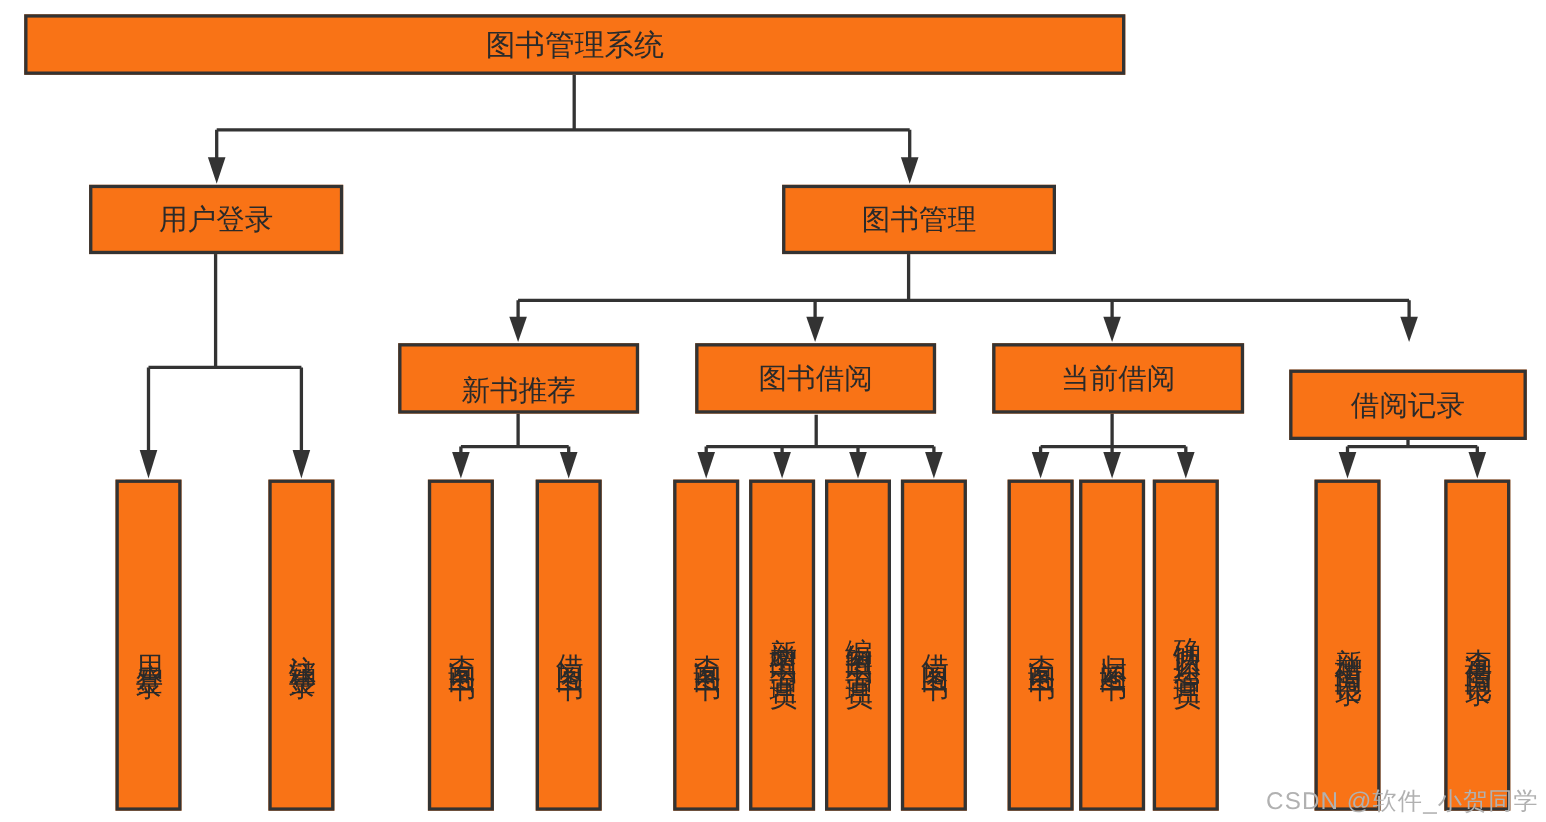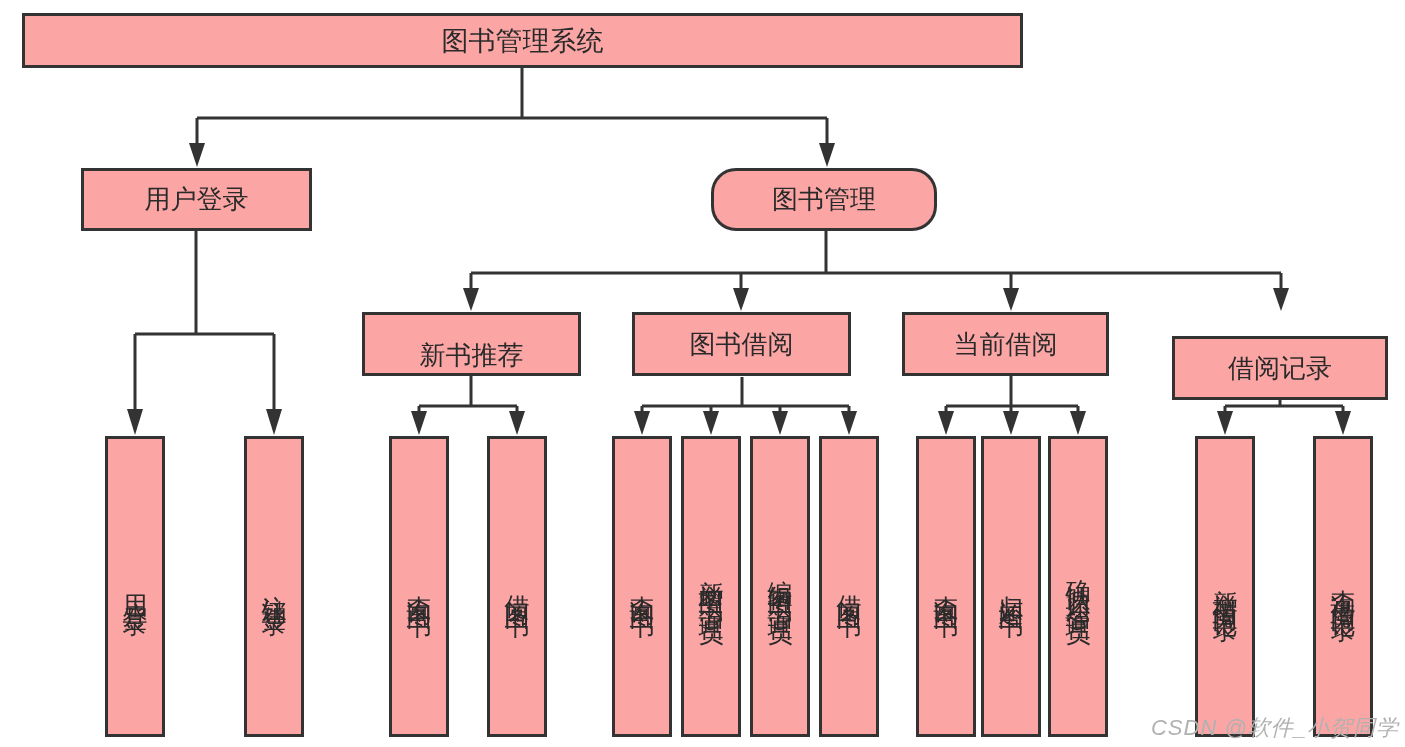--- a/index.html
+++ b/index.html
@@ -5,35 +5,35 @@
   html,body { margin:0; padding:0; background:#ffffff; }
   .canvas {
     position:relative; width:1405px; height:747px;
     background:#ffffff; overflow:hidden;
     font-family:"Liberation Sans", sans-serif;
     color:#2a2a2a;
   }
   .connector-layer { position:absolute; left:0; top:0; z-index:0; }
   .box {
     position:absolute; box-sizing:border-box;
-    border:3px solid #333333; background:#fca5a5;
+    border:3px solid #333333; background:#f97316;
     display:flex; align-items:center; justify-content:center;
     z-index:1; text-align:center;
   }
   .root-box  { left:22px;  top:13px;  width:1001px; height:55px; font-size:27px; }
   .l2-box    { top:168px; height:63px; font-size:26px; }
   .l3-box    { top:312px; height:64px; font-size:26px; }
   .leaf      { top:436px; width:60px; height:301px; font-size:25px; }
   .vtext {
     writing-mode:vertical-rl; text-orientation:mixed;
     letter-spacing:6px; line-height:1; white-space:nowrap;
   }
   .watermark {
     position:absolute; right:6px; bottom:4px; z-index:5;
-    font-size:22px; color:#b1b1b1; letter-spacing:1px;font-style:italic;
+    font-size:22px; color:#b1b1b1; letter-spacing:1px;
   }
   .cline { stroke:#333333; stroke-width:3; fill:none; }
   .ahead { fill:#333333; stroke:none; }
 </style>
 </head>
 <body>
 
 <div class="canvas">
 
   <svg class="connector-layer" width="1405" height="747" viewBox="0 0 1405 747">
@@ -67,31 +67,31 @@
     <polygon class="ahead" points="1335,411 1351,411 1343,435"></polygon>
   </svg>
 
   <div class="box root-box">
     <span>图书管理系统</span>
   </div>
 
   <div class="box l2-box" style="left:81px;width:231px;">
     <span>用户登录</span>
   </div>
-  <div class="box l2-box" style="left:711px;width:226px;border-radius:25px;">
+  <div class="box l2-box" style="left:711px;width:249px;">
     <span>图书管理</span>
   </div>
 
   <div class="box l3-box" style="left:362px;width:219px;align-items:flex-end;">
     <span>新书推荐</span>
   </div>
   <div class="box l3-box" style="left:632px;width:219px;">
     <span>图书借阅</span>
   </div>
-  <div class="box l3-box" style="left:902px;width:207px;text-align:right;">
+  <div class="box l3-box" style="left:902px;width:229px;text-align:right;">
     <span>当前借阅</span>
   </div>
   <div class="box l3-box" style="left:1172px;width:216px;margin-top:24px;">
     <span>借阅记录</span>
   </div>
 
   <div class="box leaf" style="left:105px;">
     <span class="vtext">用户登录</span>
   </div>
   <div class="box leaf" style="left:244px;">

